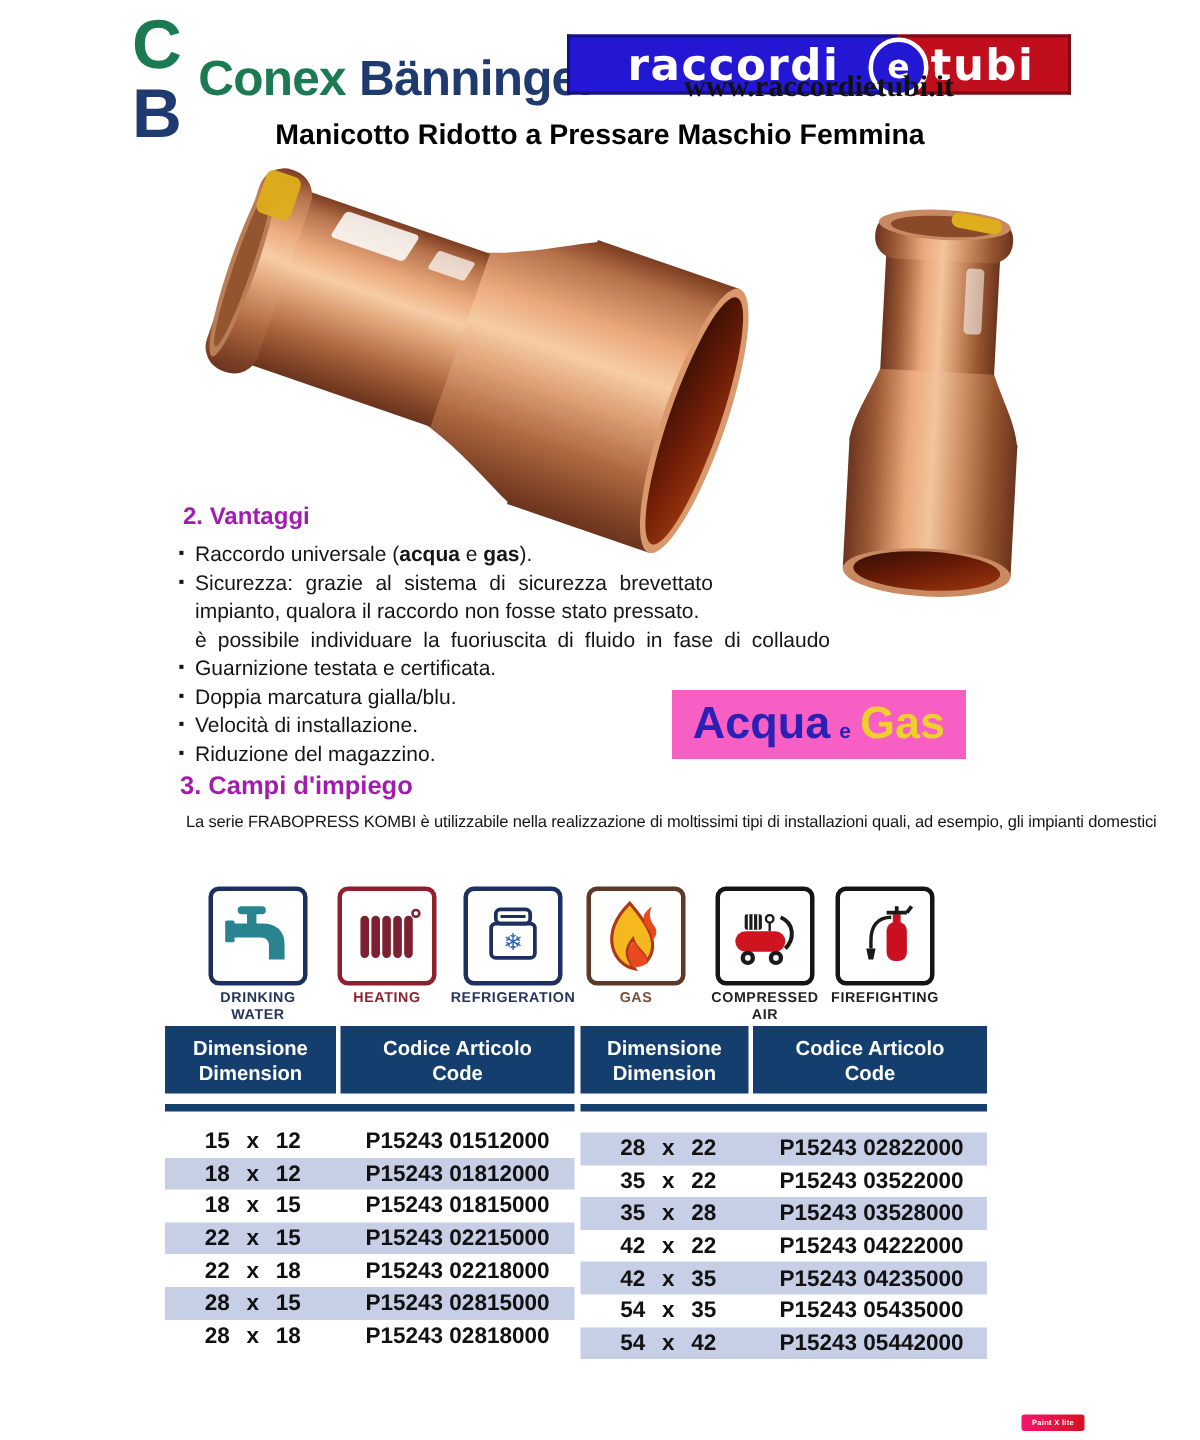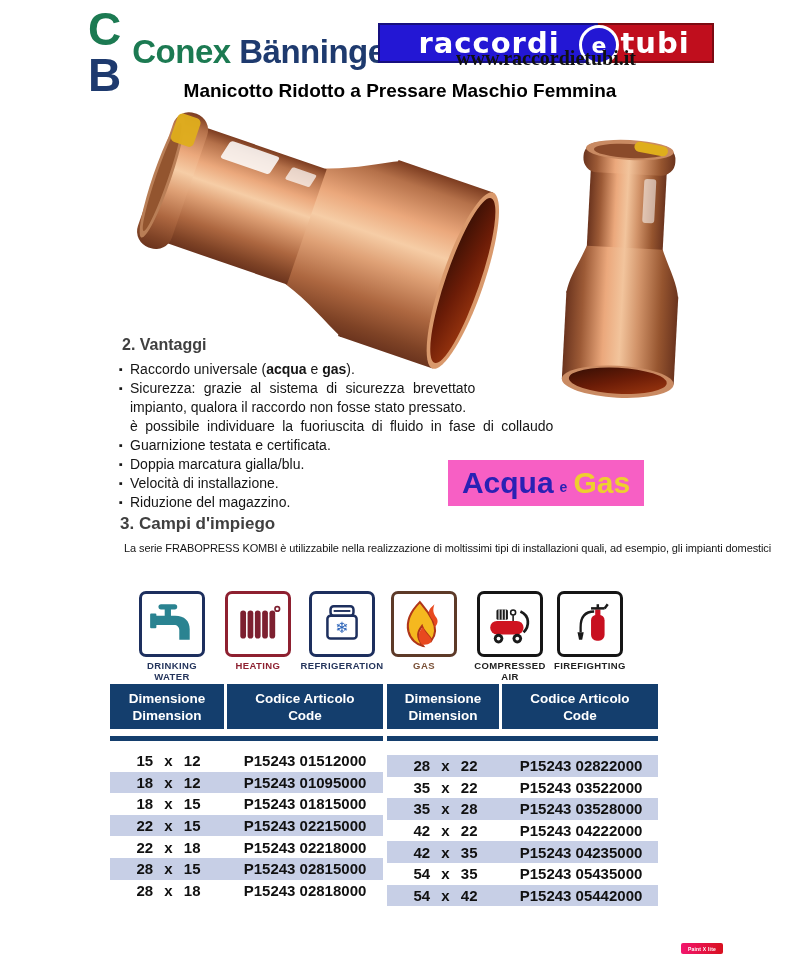--- a/index.html
+++ b/index.html
@@ -26,21 +26,21 @@
   .rt-site{position:absolute;left:378px;top:47px;width:336px;text-align:center;
            font-family:"Liberation Serif", serif;font-weight:700;font-size:20px;color:#111;}
 
   .page-title{position:absolute;left:0;top:80px;width:800px;text-align:center;
               font-size:19px;font-weight:700;color:#000;}
 
   
   .product{position:absolute;left:95px;top:100px;}
 
   
-  .sec-heading{position:absolute;font-weight:700;color:#404040;}
+  .sec-heading{position:absolute;font-weight:700;color:#a21caf;}
   .vantaggi-h{left:122px;top:336px;font-size:16px;}
   .campi-h{left:120px;top:514px;font-size:17px;}
   .vant-list{position:absolute;left:119px;top:360px;font-size:14px;line-height:19px;color:#151515;}
   .b{display:flex;}
   .dot{width:11px;font-size:11px;line-height:19px;flex:none;}
   .ind{padding-left:11px;}
   .ws1{word-spacing:4.5px;} .ws2{word-spacing:3.5px;}
   .bold{font-weight:700;}
 
   .ag-badge{position:absolute;left:448px;top:460px;width:196px;height:46px;background:#f75fc4;
@@ -319,21 +319,21 @@
           </div>
       </div>
       <div class="navybar"></div>
       <div class="rows alt-even">
         <div class="row">
             <span class="cell-size">15 x 12</span>
             <span class="cell-code">P15243 01512000</span>
           </div>
         <div class="row">
             <span class="cell-size">18 x 12</span>
-            <span class="cell-code">P15243 01095000</span>
+            <span class="cell-code">P15243 01812000</span>
           </div>
         <div class="row">
             <span class="cell-size">18 x 15</span>
             <span class="cell-code">P15243 01815000</span>
           </div>
         <div class="row">
             <span class="cell-size">22 x 15</span>
             <span class="cell-code">P15243 02215000</span>
           </div>
         <div class="row">

